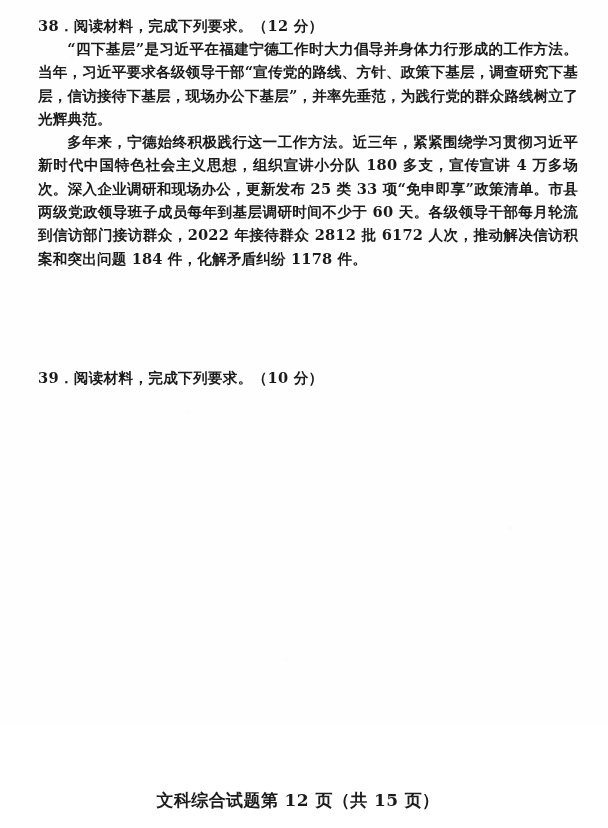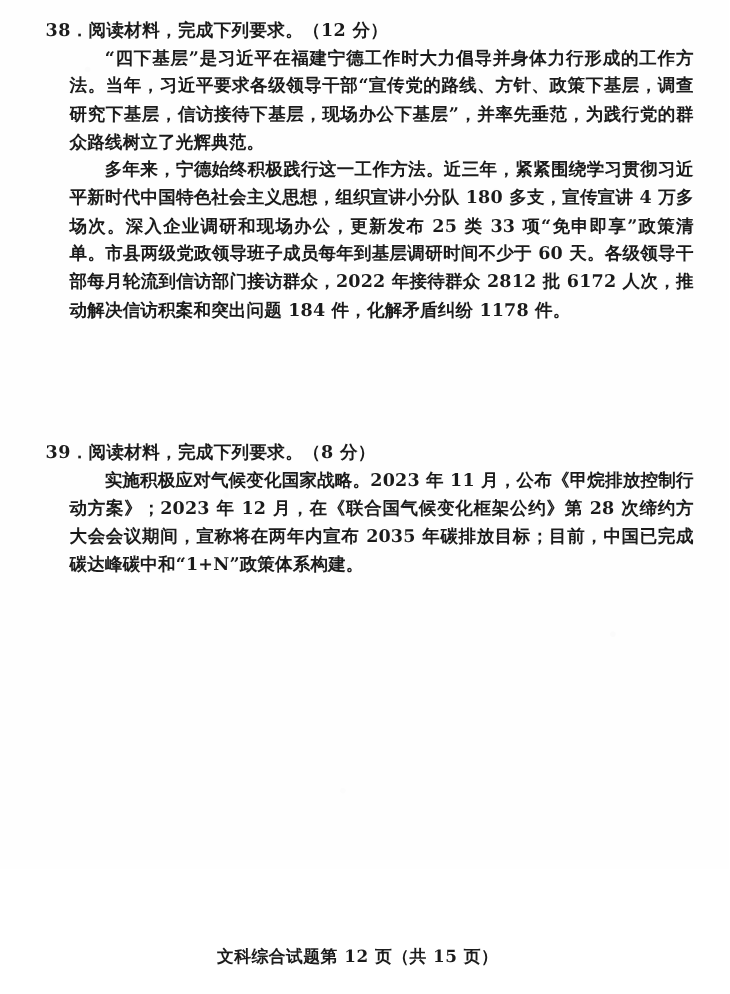--- a/index.html
+++ b/index.html
@@ -58,31 +58,31 @@
   .para {
     font-size: 14.6px;
     font-weight: 700;
     line-height: 23.3px;
     letter-spacing: .15px;
     text-align: justify;
     text-align-last: left;
     text-justify: inter-character;
     margin: 0;
   }
-  .para.indent { text-indent: 2em; margin-left: 20px; }
+  .para.indent { text-indent: 2em; }
 
   .gap-38-39 { height: 96px; }
 
   .footer {
     position: absolute;
     left: 0;
     right: 12px;
     top: 789px;
     text-align: center;
-    font-size: 14px;
+    font-size: 17px;
     font-weight: 700;
     letter-spacing: .4px;
   }
 
   
   .soft { filter: blur(0.12px); }
 </style>
 </head>
 <body>
 
@@ -93,20 +93,19 @@
 
     <div class="question-block">
       <div class="q-heading">38．阅读材料，完成下列要求。（12 分）</div>
       <p class="para indent">“四下基层”是习近平在福建宁德工作时大力倡导并身体力行形成的工作方法。当年，习近平要求各级领导干部“宣传党的路线、方针、政策下基层，调查研究下基层，信访接待下基层，现场办公下基层”，并率先垂范，为践行党的群众路线树立了光辉典范。</p>
       <p class="para indent">多年来，宁德始终积极践行这一工作方法。近三年，紧紧围绕学习贯彻习近平新时代中国特色社会主义思想，组织宣讲小分队 180 多支，宣传宣讲 4 万多场次。深入企业调研和现场办公，更新发布 25 类 33 项“免申即享”政策清单。市县两级党政领导班子成员每年到基层调研时间不少于 60 天。各级领导干部每月轮流到信访部门接访群众，2022 年接待群众 2812 批 6172 人次，推动解决信访积案和突出问题 184 件，化解矛盾纠纷 1178 件。</p>
     </div>
 
     <div class="gap-38-39"></div>
 
     <div class="question-block">
-      <div class="q-heading">39．阅读材料，完成下列要求。（8 分）</div>
-      <p class="para indent">实施积极应对气候变化国家战略。2023 年 11 月，公布《甲烷排放控制行动方案》；2023 年 12 月，在《联合国气候变化框架公约》第 28 次缔约方大会会议期间，宣称将在两年内宣布 2035 年碳排放目标；目前，中国已完成碳达峰碳中和“1+N”政策体系构建。</p>
+      <div class="q-heading">39．阅读材料，完成下列要求。（10 分）</div>
     </div>
 
   </div>
 
   <div class="footer soft">文科综合试题第 12 页（共 15 页）</div>
 </div>
 
 </body></html>

